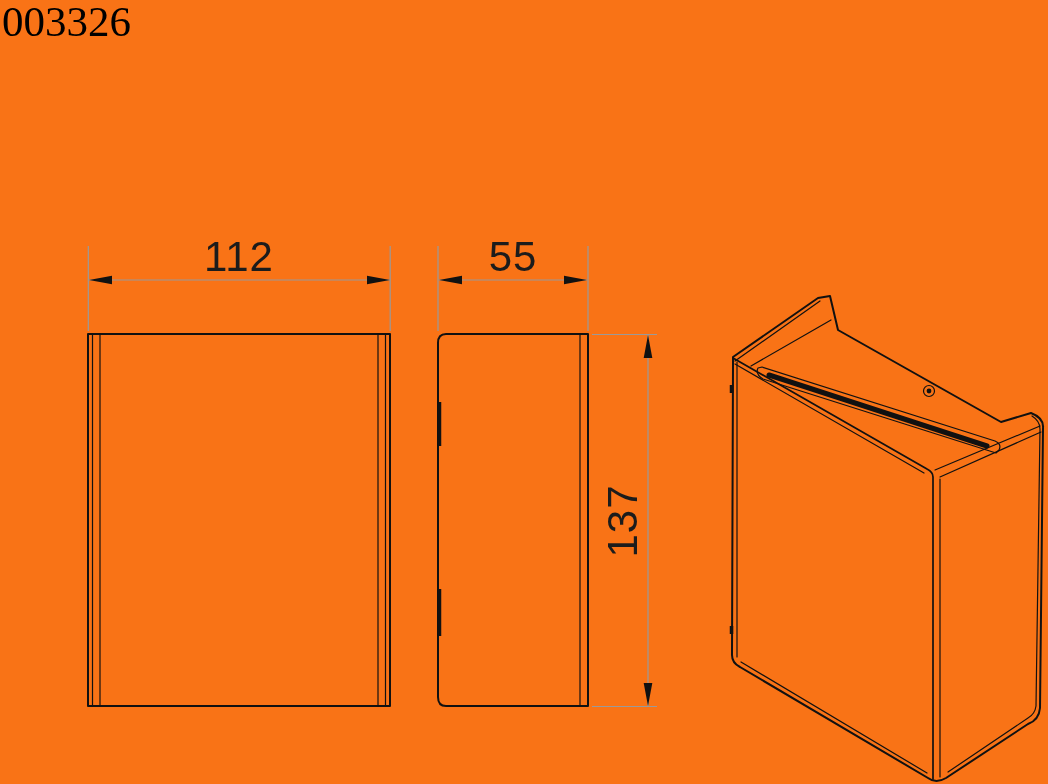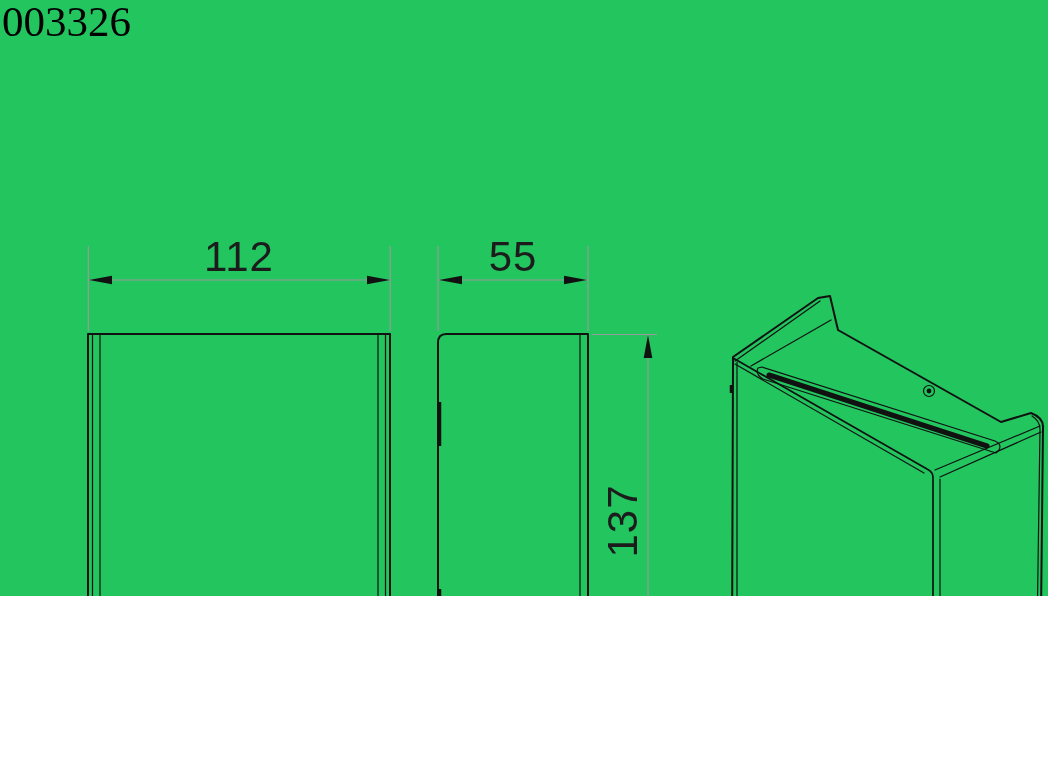--- a/index.html
+++ b/index.html
@@ -3,22 +3,22 @@
 <meta charset="utf-8">
 <style>
   html, body {
     margin: 0;
     padding: 0;
     background: #ffffff;
   }
   .canvas {
     position: relative;
     width: 1048px;
-    height: 596px;
-    background: #22c55e;
+    height: 784px;
+    background: #f97316;
     font-family: "Liberation Sans", sans-serif;
     overflow: hidden;
   }
   svg { display: block; }
   .obj-line {
     fill: none;
     stroke: #111111;
     stroke-width: 2;
     stroke-linejoin: round;
     stroke-linecap: round;

